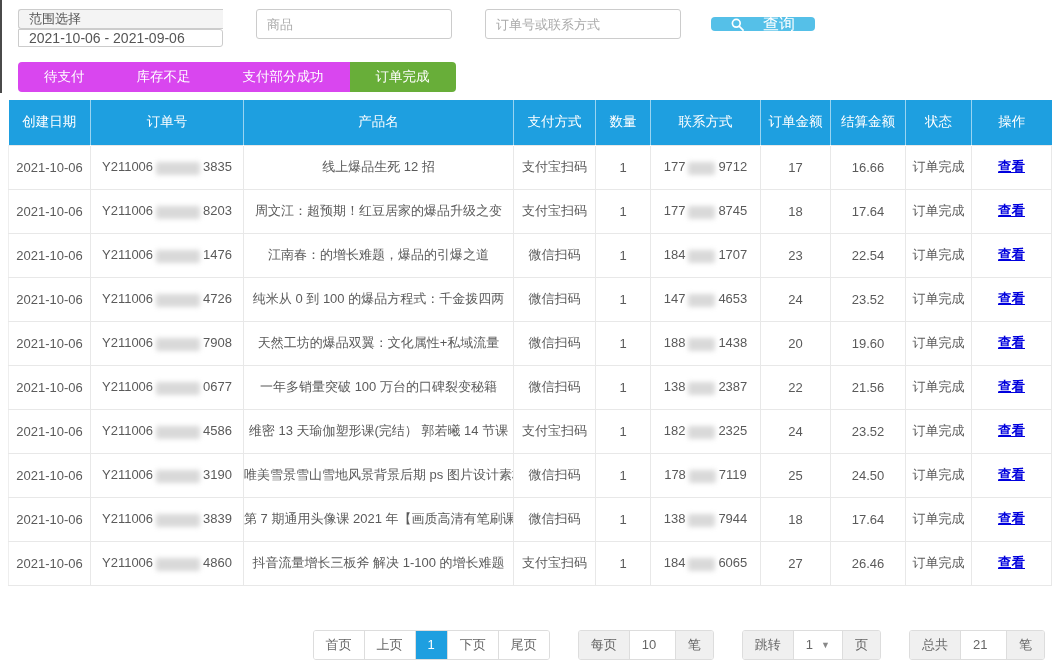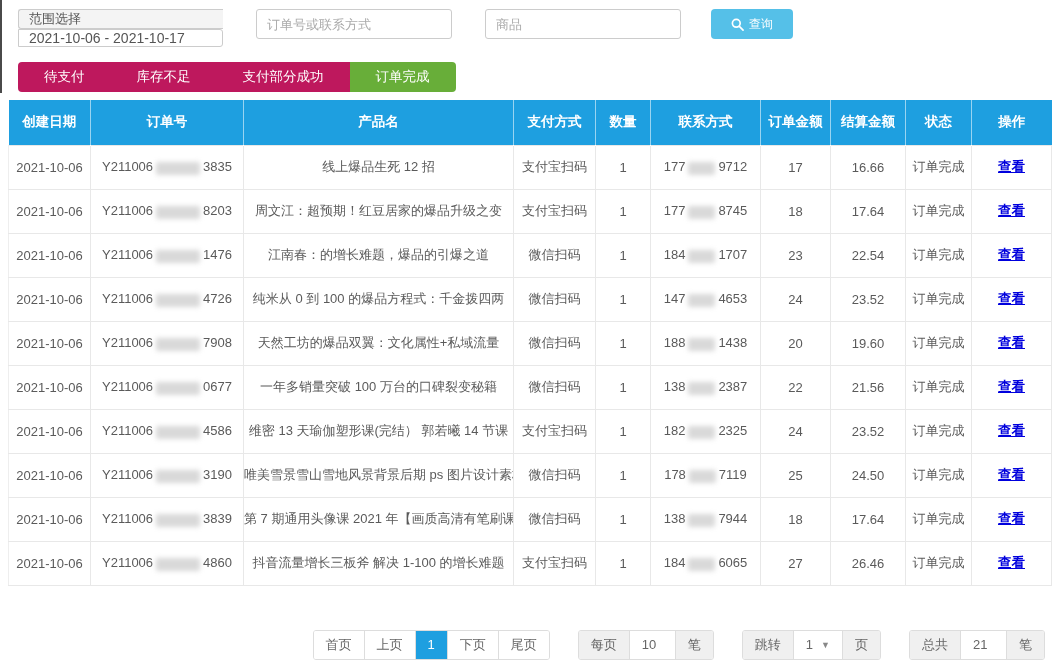--- a/index.html
+++ b/index.html
@@ -13,35 +13,35 @@
   .input-group { display:inline-flex; align-items:stretch; height:30px;flex-direction:column; }
   .input-group .addon { background:#f4f4f4; border:1px solid #ccc; border-right:none;
     border-radius:3px 0 0 3px; color:#555; font-size:13px; padding:0 10px;
     display:flex; align-items:center; }
   .input-group .date-box { width:205px; border:1px solid #ccc; border-radius:0 3px 3px 0;
     background:#fff; color:#555; font-size:14px; display:flex; align-items:center; padding:0 10px; }
   .text-input { height:30px; width:196px; border:1px solid #ccc; border-radius:3px;
     font-size:13px; color:#555; padding:0 10px; margin-left:33px; outline:none;
     font-family:"Liberation Sans","DejaVu Sans",sans-serif; }
   .text-input::placeholder { color:#aaa; }
-  .search-btn { margin-left:30px; height:30px; padding:0 20px; border:none; border-radius:4px;
-    background:#55c0e8; color:#fff; font-size:12px; display:inline-flex; align-items:center;
-    gap:5px; cursor:pointer; font-family:inherit; }
+  .search-btn { margin-left:30px; height:14px; padding:0 20px; border:none; border-radius:4px;
+    background:#55c0e8; color:#fff; font-size:16px; display:inline-flex; align-items:center;
+    gap:19px; cursor:pointer; font-family:inherit; }
   .search-btn svg { display:block; }
 
   
   .tabs { display:inline-flex; margin:22px 0 0 18px; border-radius:4px; overflow:hidden; height:30px; }
-  .tab { background:#be185d; color:#fff; font-size:13.5px; line-height:30px; padding:0 26px;
+  .tab { background:#d946ef; color:#fff; font-size:13.5px; line-height:30px; padding:0 26px;
     cursor:pointer; white-space:nowrap; }
   .tab.active { background:#68ae39; }
 
   
   .table-wrap { margin:8px 8px 0 8px; }
   table { border-collapse:collapse; table-layout:fixed; width:1043px; }
-  thead th { background:#1e9fe0; color:#fff; font-size:13.5px; font-weight:bold;
+  thead th { background:#1e9fe0; color:#fff; font-size:13.5px; font-weight:normal;
     height:45px; border-right:1px solid rgba(255,255,255,.55); text-align:center; }
   thead th:last-child { border-right:none; }
   tbody td { height:44px; border:1px solid #e8e8e8; text-align:center; color:#5a5a5a;
     font-size:13px; overflow:hidden; white-space:nowrap; }
   tbody tr td:first-child { border-left:1px solid #eee; }
   .blur { display:inline-block; height:13px; border-radius:2px; background:#d9d9d9;
     filter:blur(2.5px); vertical-align:middle; margin:0 3px; }
   .blur-order { width:44px; }
   .blur-phone { width:27px; }
   .view-link { color:#0000dd; font-weight:bold; text-decoration:underline; font-size:13.5px; }
@@ -64,24 +64,24 @@
 <body>
 
 
 
 <div class="left-edge"></div>
 
 
 <div class="filter-bar">
   <div class="input-group">
     <span class="addon">范围选择</span>
-    <span class="date-box">2021-10-06 - 2021-10-17</span>
-  </div>
+    <span class="date-box">2021-10-06 - 2021-09-06</span>
+  </div>
+  <input class="text-input" type="text" placeholder="商品" style="">
   <input class="text-input" type="text" placeholder="订单号或联系方式" style="">
-  <input class="text-input" type="text" placeholder="商品" style="">
   <button class="search-btn">
     <span>
       <svg width="13" height="13" viewBox="0 0 14 14">
           <circle cx="5.7" cy="5.7" r="4.2" fill="none" stroke="#fff" stroke-width="1.8"></circle>
           <line x1="9" y1="9" x2="13" y2="13" stroke="#fff" stroke-width="1.8" stroke-linecap="round"></line>
         </svg>
     </span>
     <span>查询</span>
   </button>
 </div>

